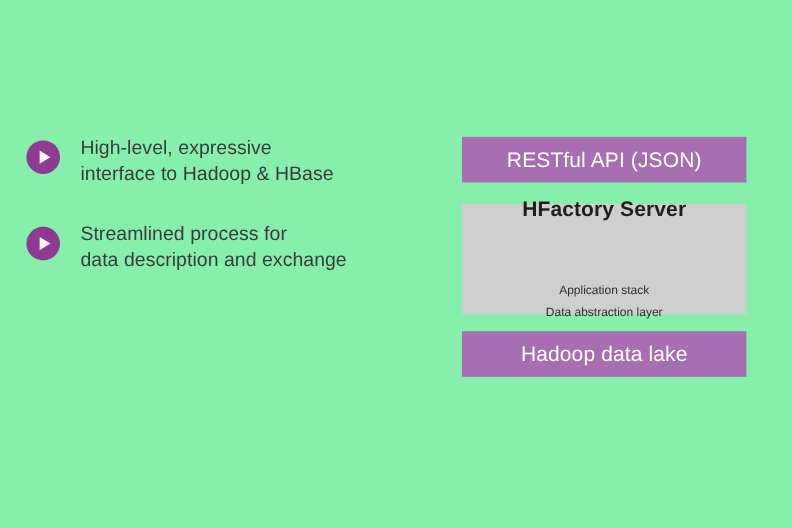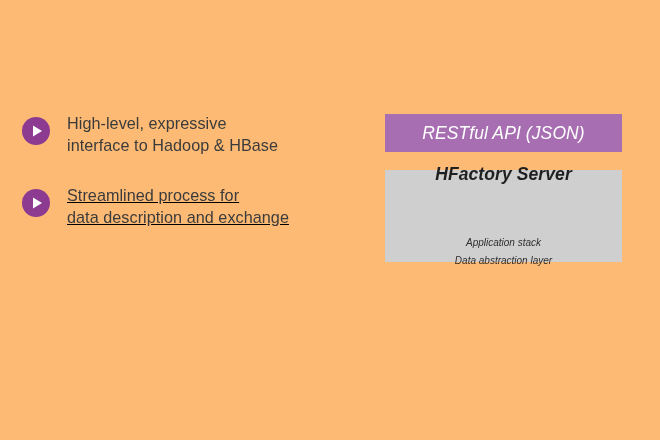--- a/index.html
+++ b/index.html
@@ -12,38 +12,38 @@
     height: 440px;
     background: #ffffff;
     font-family: "Liberation Sans", sans-serif;
     overflow: hidden;
     position: relative;
   }
 
   .slide {
     position: absolute;
     inset: 0;
-    background: #fdba74;
+    background: #86efac;
     padding-left: 45px;
   }
 
   
   .benefits-list {
     position: absolute;
     left: 22px;
     top: 112px;
     width: 340px;
   }
 
   .benefit-item {
     display: flex;
     align-items: flex-start;
     margin-bottom: 28px;
   }
-  .benefit-item:last-child { margin-bottom: 0; text-decoration: underline; }
+  .benefit-item:last-child { margin-bottom: 0; }
 
   .play-bullet {
     flex: 0 0 auto;
     width: 28px;
     height: 28px;
     border-radius: 50%;
     background: #8c3b91;
     margin-top: 5px;
     margin-right: 17px;
     position: relative;
@@ -61,21 +61,20 @@
     letter-spacing: 0.05px;
     white-space: pre-line;
   }
 
   
   .stack {
     position: absolute;
     left: 385px;
     top: 114px;
     width: 237px;
-    font-style: italic;
   }
 
   .stack-box {
     box-sizing: border-box;
     width: 100%;
     display: flex;
     flex-direction: column;
     align-items: center;
     justify-content: center;
     text-align: center;
@@ -151,16 +150,19 @@
     <div class="stack-box band">
       <span>RESTful API (JSON)</span>
     </div>
 
     <div class="stack-box server-box">
       <span class="server-title">HFactory Server</span>
       <span class="server-sub">Application stack
 Data abstraction layer</span>
     </div>
 
+    <div class="stack-box band band-bottom">
+      <span>Hadoop data lake</span>
+    </div>
 
   </div>
 
 </div>
 
 </body></html>

